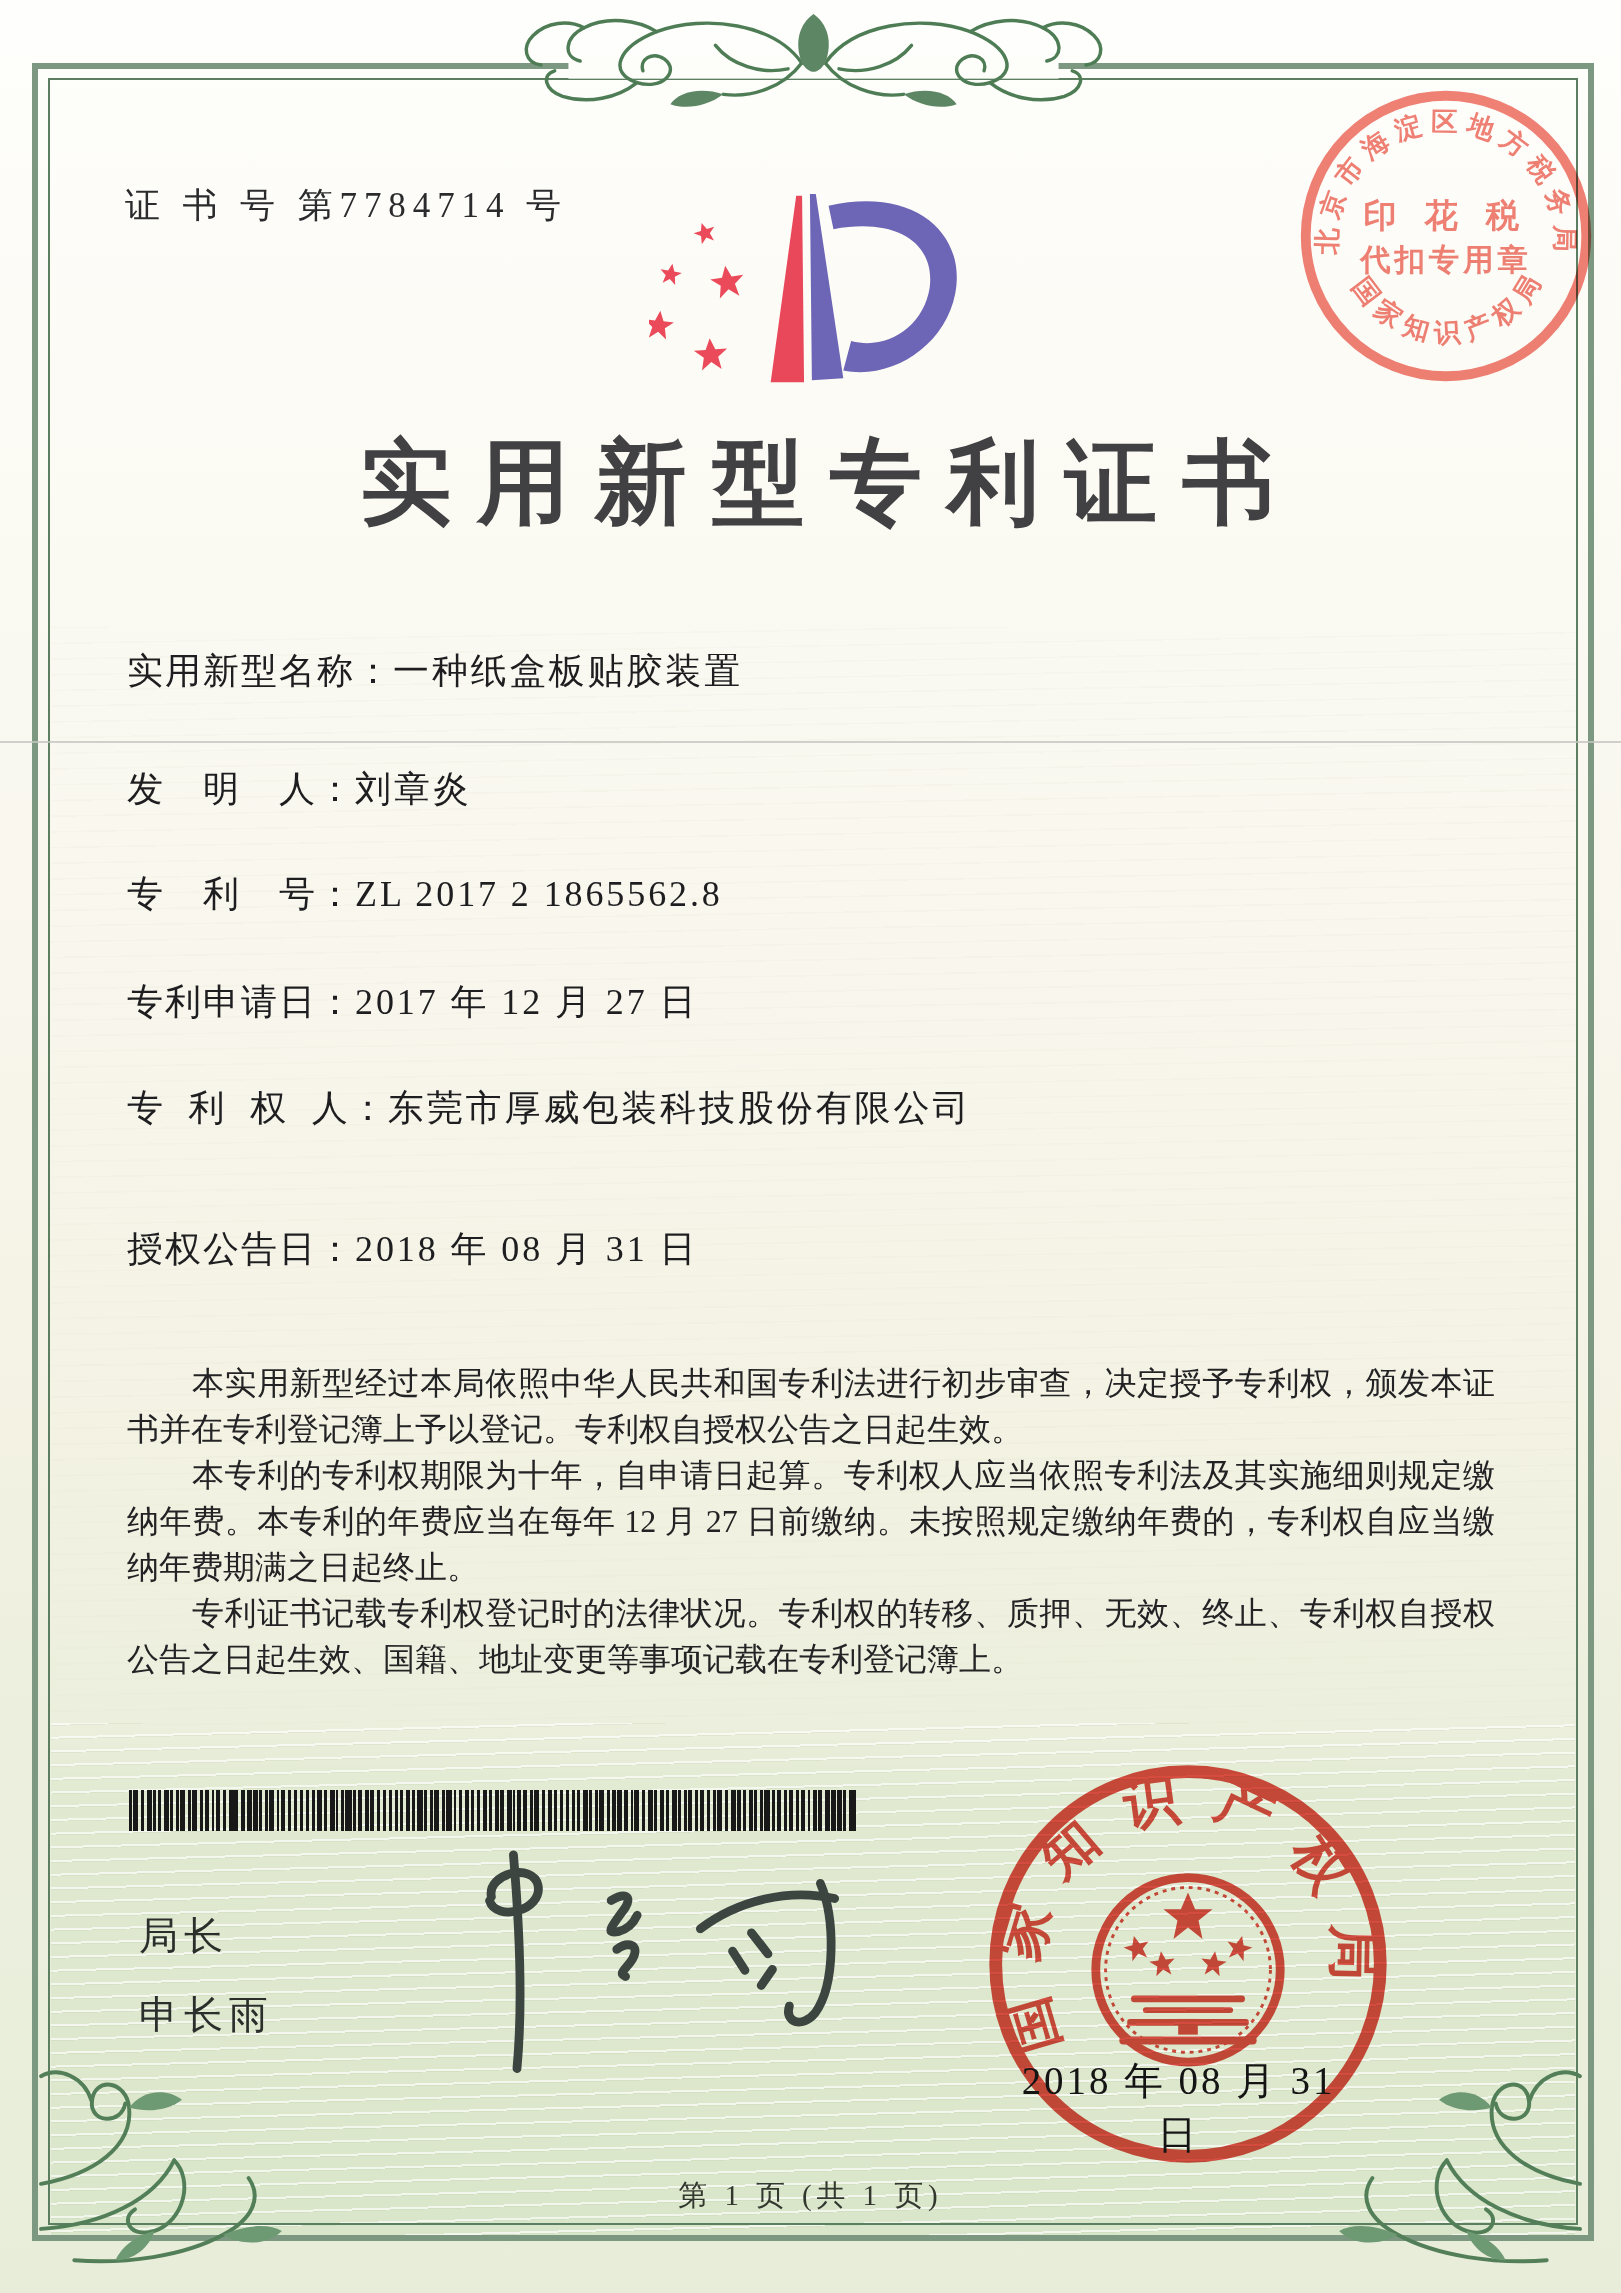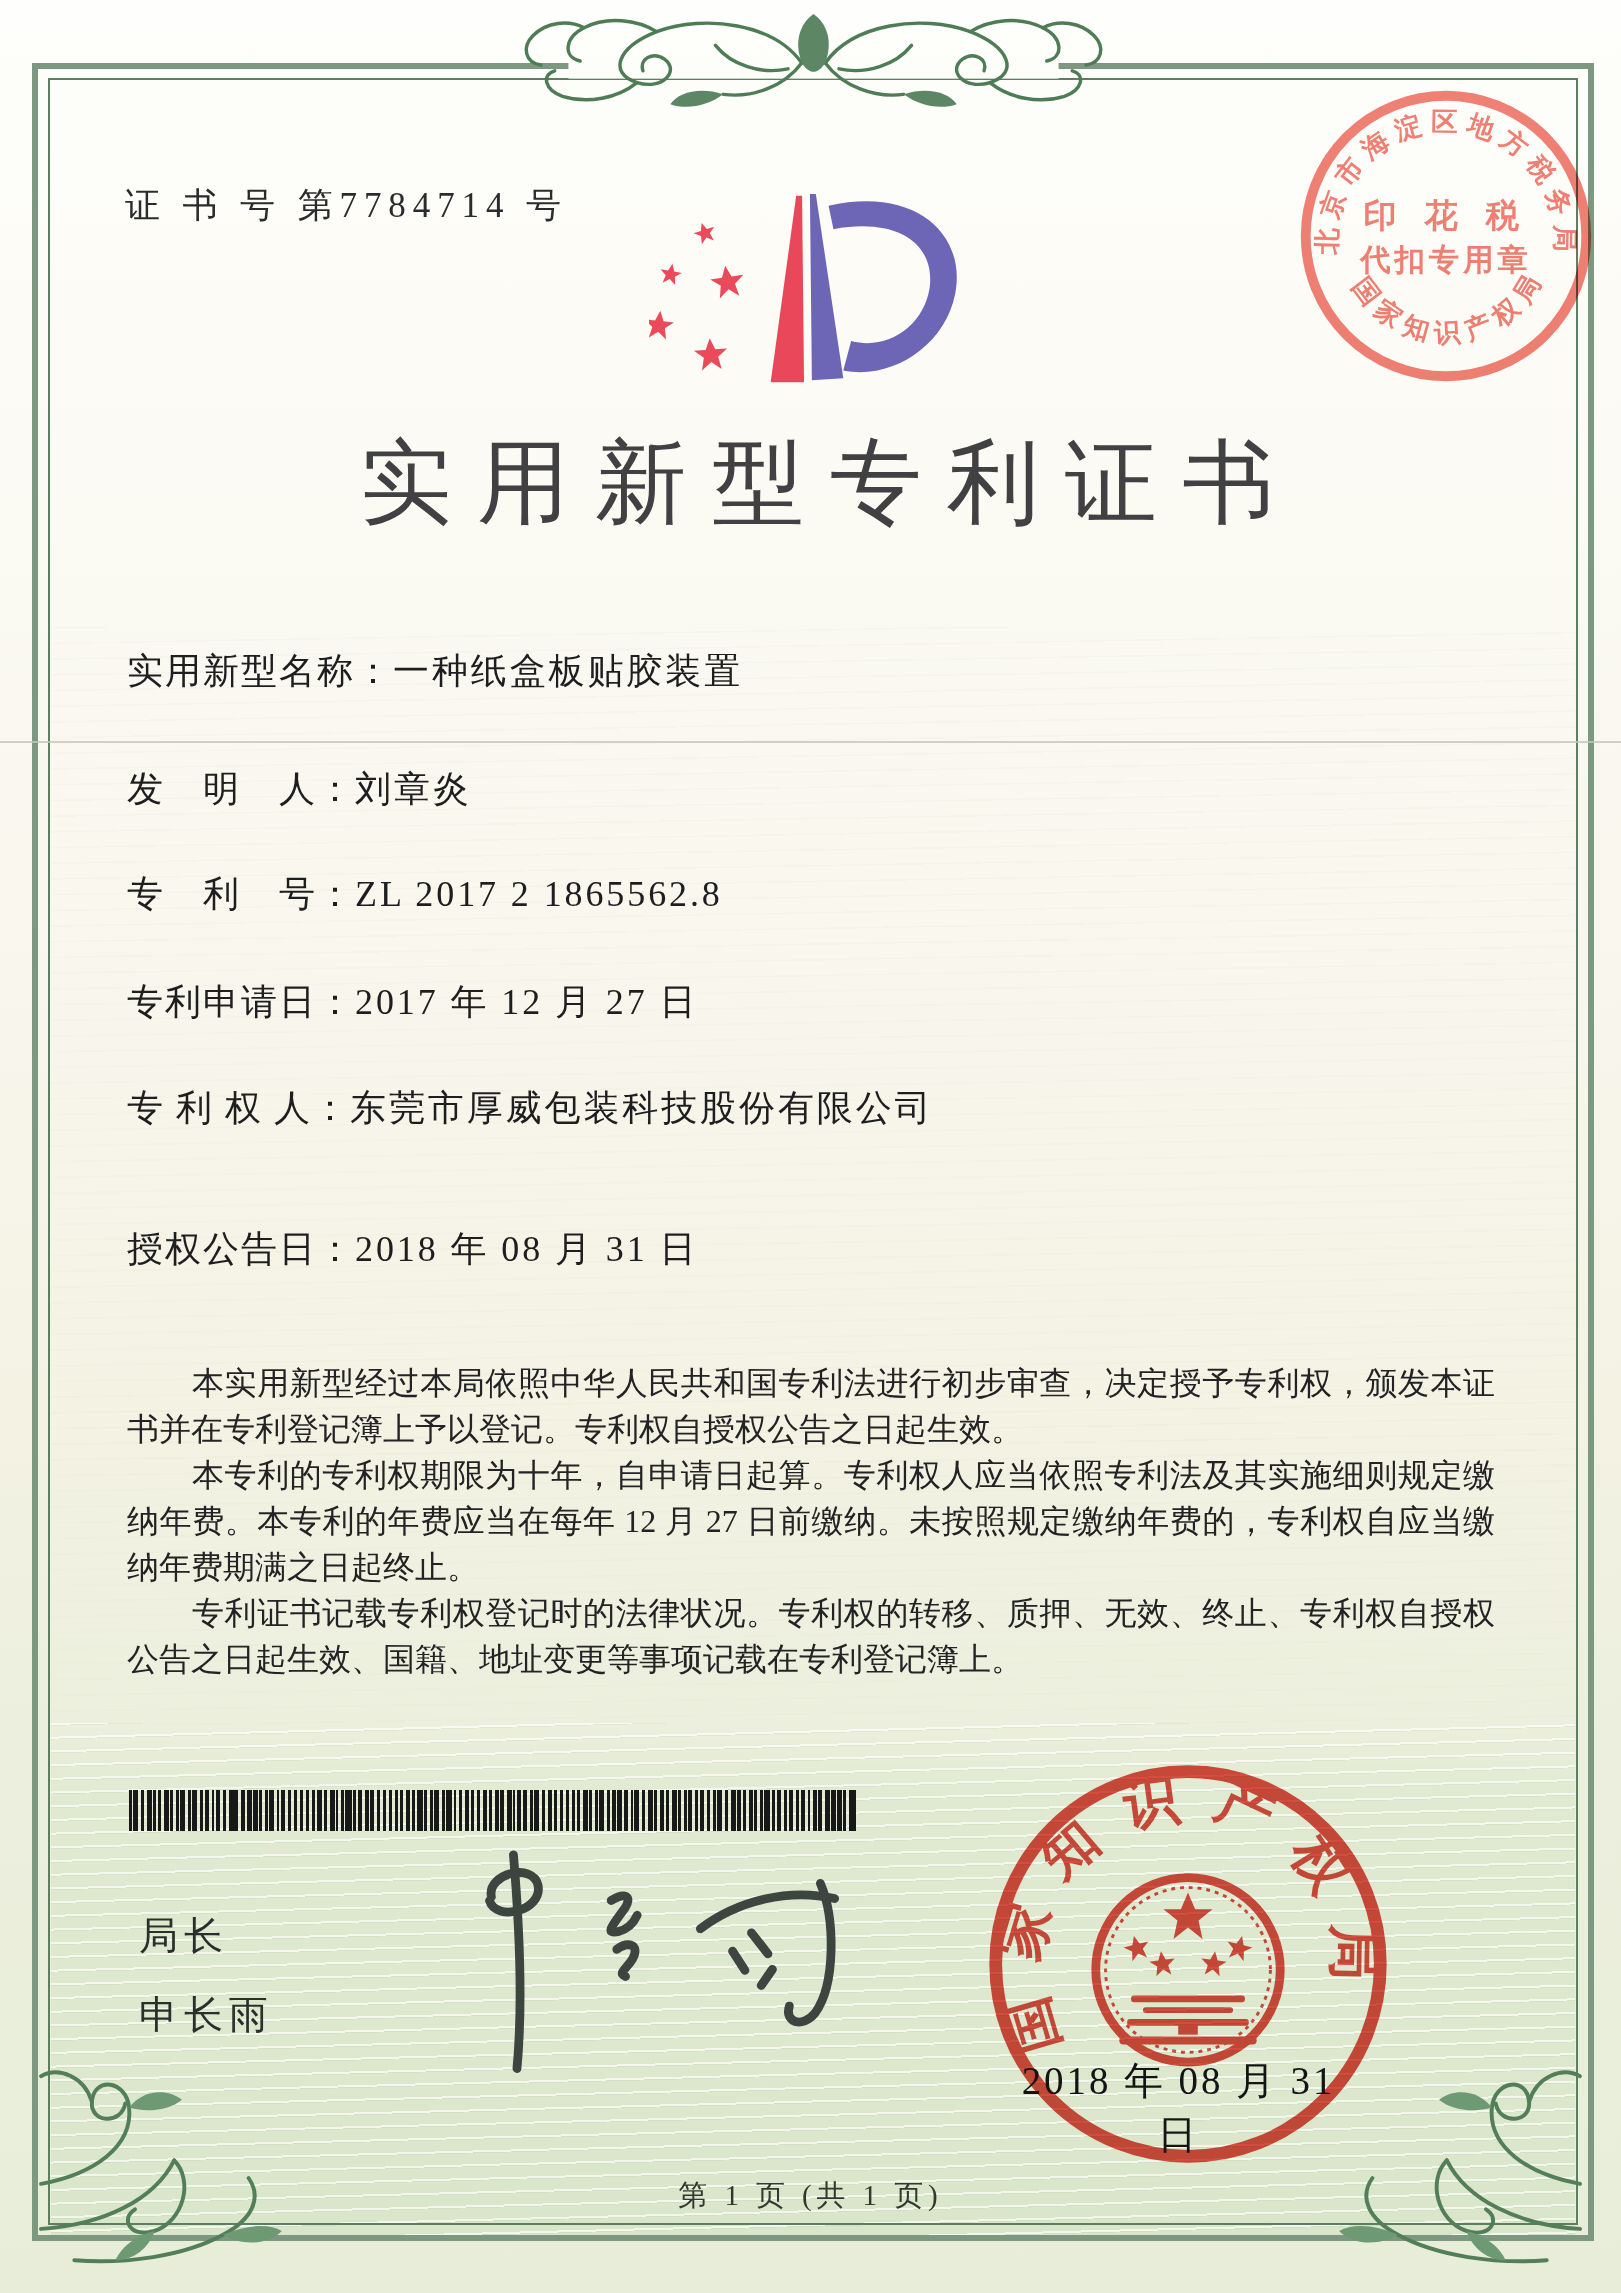--- a/index.html
+++ b/index.html
@@ -26,24 +26,24 @@
     background:repeating-linear-gradient(179deg,
       rgba(222,220,196,.35) 0 1.5px, rgba(255,255,255,0) 1.5px 15.7px);
   }
   
   .frame-outer{position:absolute; left:32px; top:63px; right:27.4px; bottom:53px; border:6.9px solid #7c9880;}
   .frame-inner{position:absolute; left:48px; top:78px; right:43px; bottom:69px; border:2px solid #5c7f61;}
   .scan-line{position:absolute; left:0; right:0; top:741px; height:2px; background:#c6c5c0; opacity:.8;}
 
   .cert-no{position:absolute; left:125px; top:182px; font-size:35px; letter-spacing:6.9px; color:#2b2b2d;}
   .title{position:absolute; left:13px; right:0; top:421px; text-align:center;
-         font-size:92px; font-weight:400; letter-spacing:25.5px; color:#414144; text-indent:25.5px;}
+         font-size:92px; font-weight:700; letter-spacing:25.5px; color:#414144; text-indent:25.5px;}
 
   .field{position:absolute; left:127px; font-size:36px; color:#1e1e20; letter-spacing:2px; white-space:nowrap;}
-  .field .flabel{letter-spacing:2px;}
+  .field .flabel{letter-spacing:2px;font-family:Liberation Mono, monospace;}
   .field .fvalue{letter-spacing:2.9px;}
   .field2{position:absolute; left:946px; font-size:36px; color:#1e1e20; letter-spacing:2px; white-space:nowrap;}
 
   .body-text{position:absolute; left:127px; width:1368px; top:1360px;
              font-size:32px; line-height:46px; text-align:justify; color:#232325;}
   .body-text p{margin:0; text-indent:65px;}
 
   .barcode{position:absolute; left:129px; top:1790px; width:727px; height:41px;
     background-image:
       repeating-linear-gradient(90deg,#181818 0 2.9px,rgba(0,0,0,0) 2.9px 5.9px),

